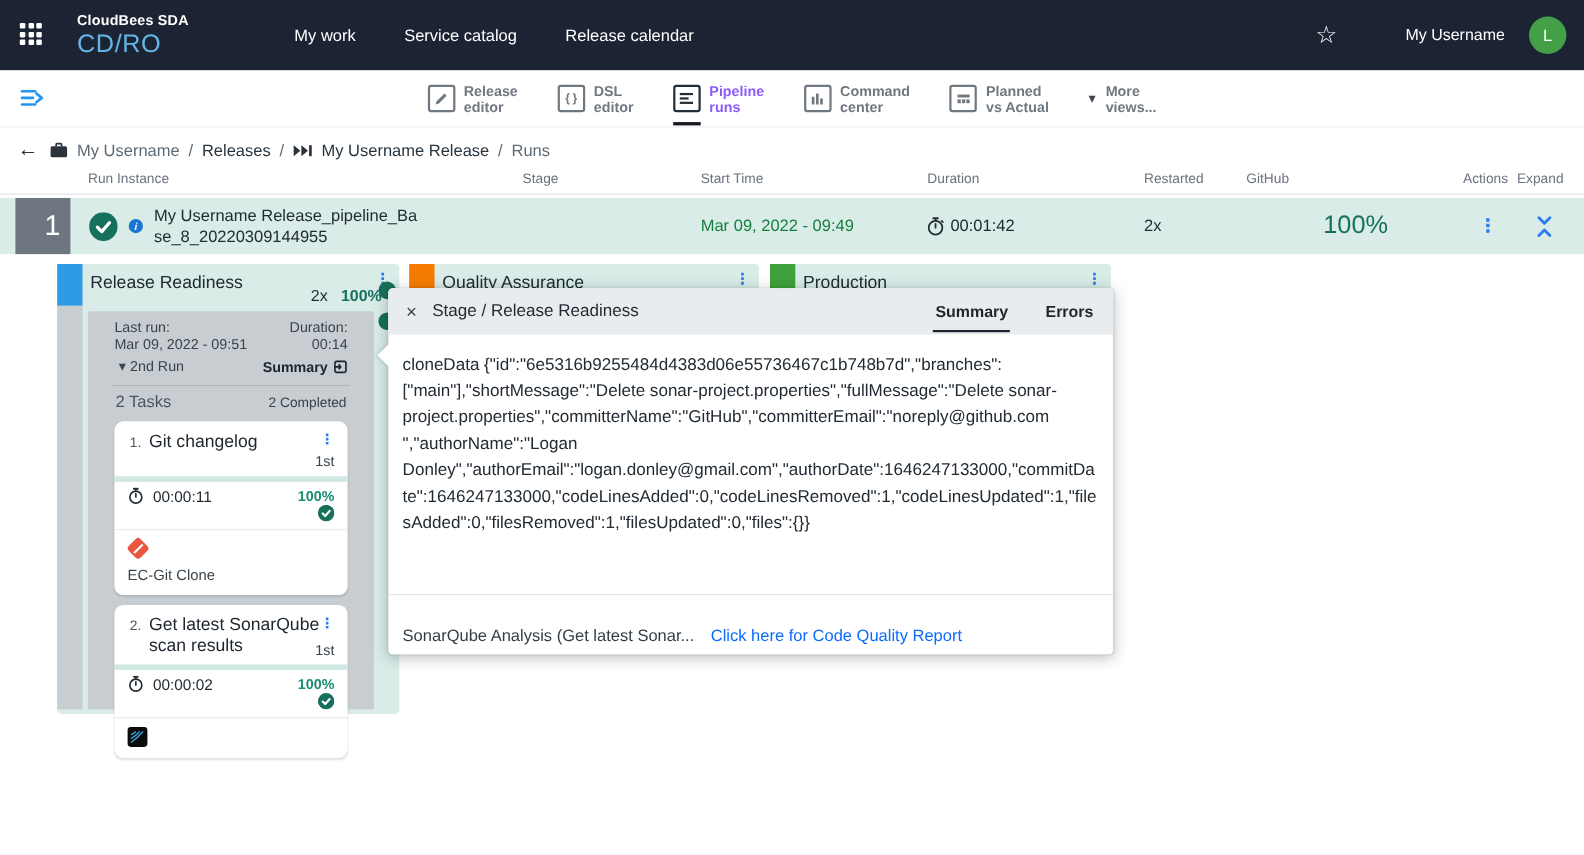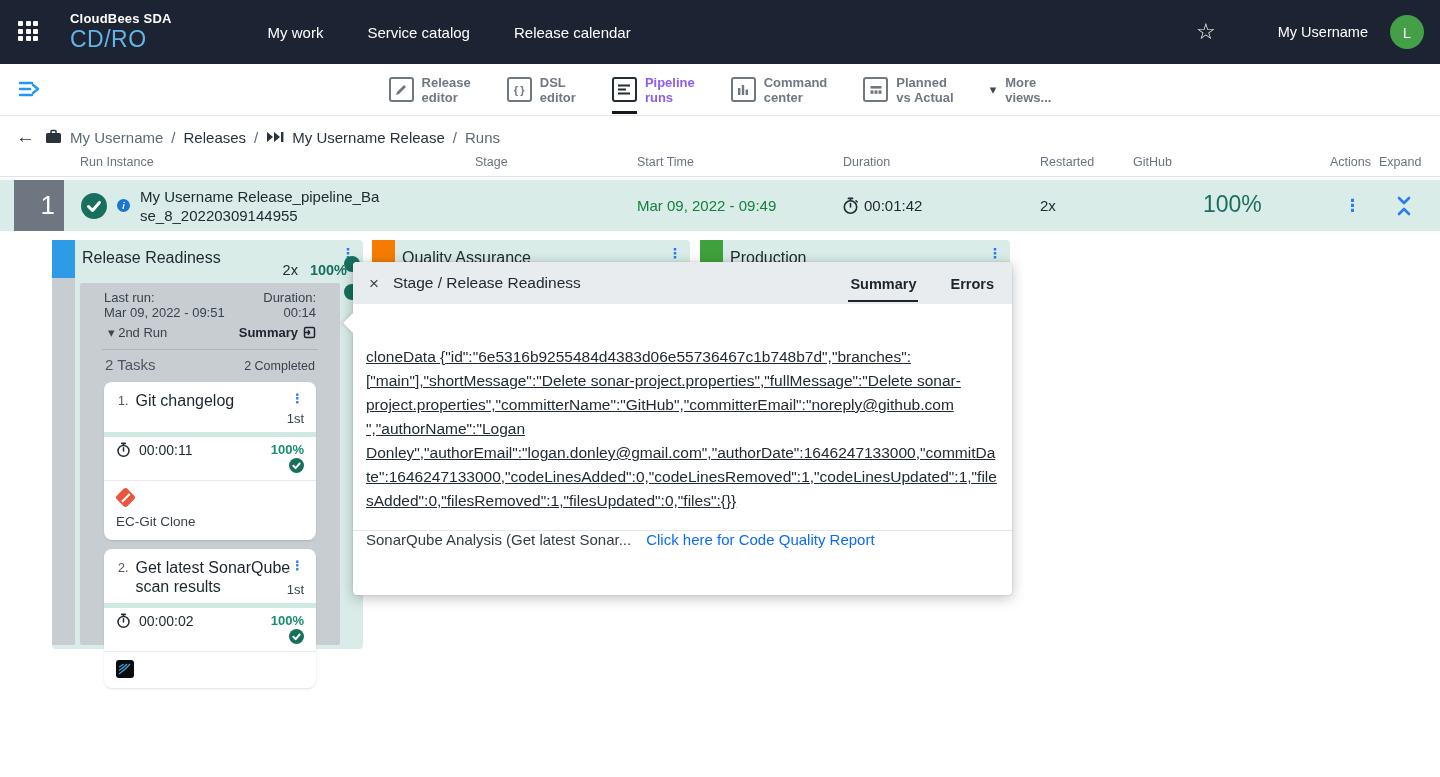--- a/index.html
+++ b/index.html
@@ -108,22 +108,22 @@
 
   
   .popup { position:absolute; left:353px; top:146px; width:659px; height:333px; background:#fff; border-radius:4px; box-shadow:0 3px 14px rgba(0,0,0,.25), 0 0 2px rgba(0,0,0,.15); z-index:5; }
   .popup-arrow { position:absolute; left:-7px; top:54px; width:14px; height:14px; background:#fff; transform:rotate(45deg); box-shadow:-2px 2px 3px rgba(0,0,0,.08); }
   .popup-head { height:42px; background:#e8ecef; border-radius:4px 4px 0 0; display:flex; align-items:center; padding:0 16px; position:relative; }
   .popup-close { font-size:17px; color:#39434c; cursor:pointer; line-height:1; }
   .popup-title { font-size:15.5px; color:#222b33; margin-left:14px; }
   .popup-tabs { margin-left:auto; display:flex; gap:30px; }
   .tab { font-size:14.5px; font-weight:700; color:#1c252d; cursor:pointer; padding:11px 2px 8px; }
   .tab.active { border-bottom:2px solid #1b2430; }
-  .popup-body { padding:41px 13px 0; font-size:15.5px; line-height:24px; color:#222b33; overflow-wrap:break-word; word-break:break-word; height:226px;text-decoration:underline; }
-  .popup-foot { position:absolute; left:0; right:0; bottom:0; height:65px; border-top:1px solid #e3e6e9; display:flex; align-items:flex-start; padding:0 13px 8px; }
+  .popup-body { padding:16px 13px 0; font-size:15.5px; line-height:24px; color:#222b33; overflow-wrap:break-word; word-break:break-word; height:226px; }
+  .popup-foot { position:absolute; left:0; right:0; bottom:0; height:55px; border-top:1px solid #e3e6e9; display:flex; align-items:flex-end; padding:0 13px 8px; }
   .foot-text { font-size:15px; color:#333d46; white-space:nowrap; }
   .foot-link { font-size:15px; color:#0b6bfb; margin-left:15px; cursor:pointer; white-space:nowrap; }
 </style>
 </head>
 <body>
 
 <div class="navbar">
   <div class="grid-icon">
     <span></span>
       <span></span>

